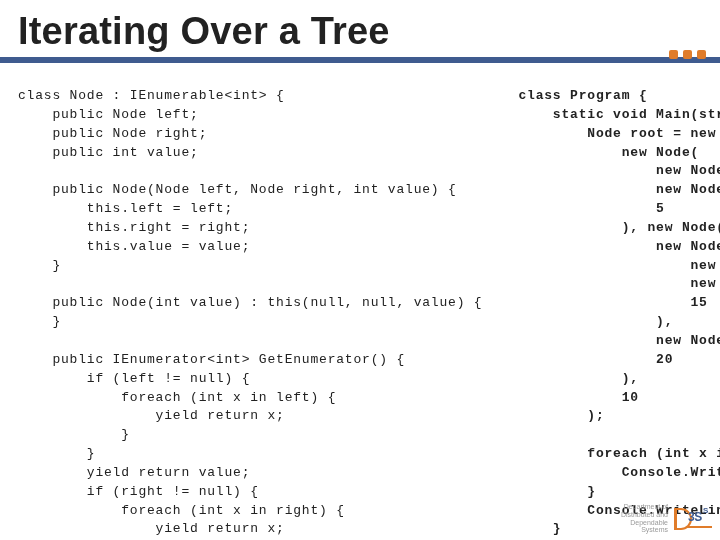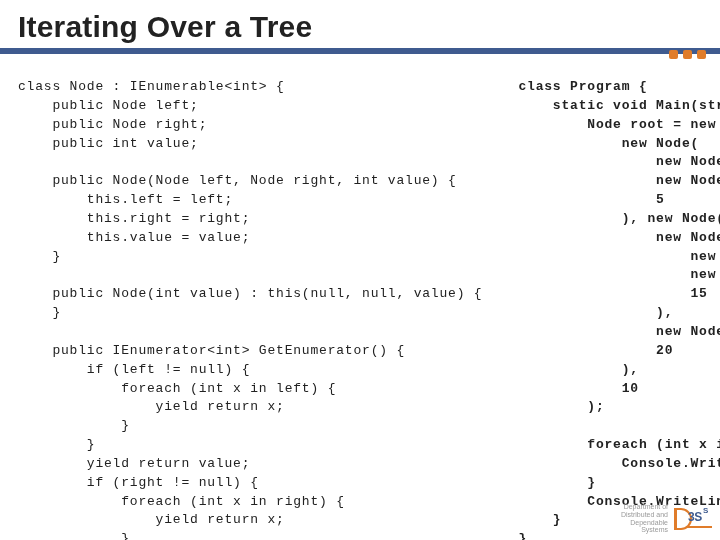--- a/index.html
+++ b/index.html
@@ -5,21 +5,21 @@
   * { margin: 0; padding: 0; box-sizing: border-box; }
   body {
     width: 720px;
     height: 540px;
     background: #ffffff;
     font-family: Arial, Helvetica, sans-serif;
     position: relative;
     overflow: hidden;
   }
   .title {
-    font-size: 30px;
+    font-size: 38px;
     font-weight: 700;
     color: #222;
     padding: 10px 18px 4px 18px;
     letter-spacing: 0.2px;
   }
   .rule {
     margin: 0 0 0 0;
     height: 12px;
     position: relative;
   }

